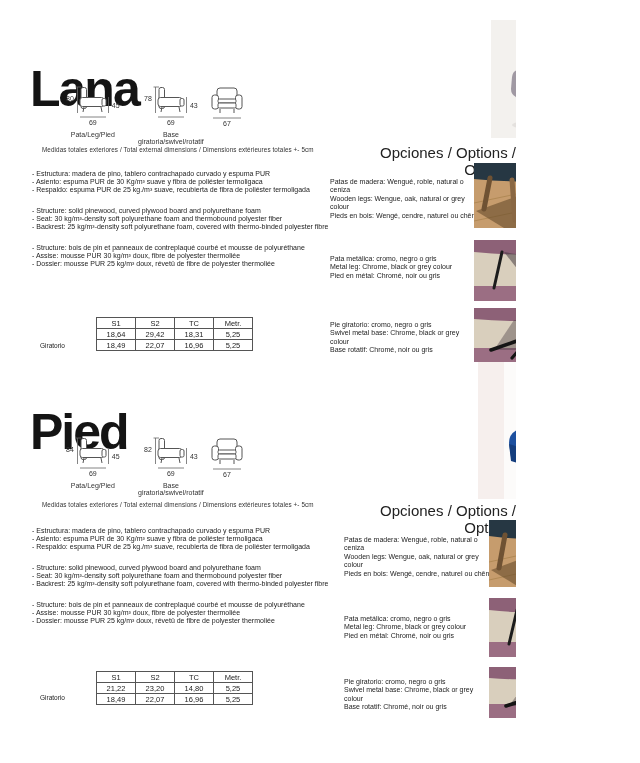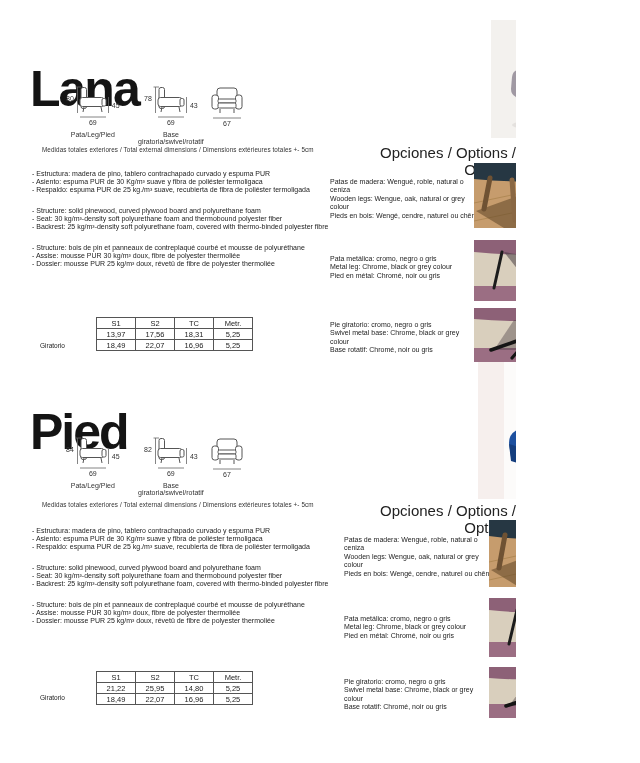--- a/index.html
+++ b/index.html
@@ -144,22 +144,22 @@
         <thead>
           <tr>
             <th>S1</th>
             <th>S2</th>
             <th>TC</th>
             <th>Metr.</th>
           </tr>
         </thead>
         <tbody>
           <tr>
-            <td>13,97</td>
-            <td>17,56</td>
+            <td>18,64</td>
+            <td>29,42</td>
             <td>18,31</td>
             <td>5,25</td>
           </tr>
           <tr>
             <td>18,49</td>
             <td>22,07</td>
             <td>16,96</td>
             <td>5,25</td>
           </tr>
         </tbody>
@@ -330,21 +330,21 @@
           <tr>
             <th>S1</th>
             <th>S2</th>
             <th>TC</th>
             <th>Metr.</th>
           </tr>
         </thead>
         <tbody>
           <tr>
             <td>21,22</td>
-            <td>25,95</td>
+            <td>23,20</td>
             <td>14,80</td>
             <td>5,25</td>
           </tr>
           <tr>
             <td>18,49</td>
             <td>22,07</td>
             <td>16,96</td>
             <td>5,25</td>
           </tr>
         </tbody>

